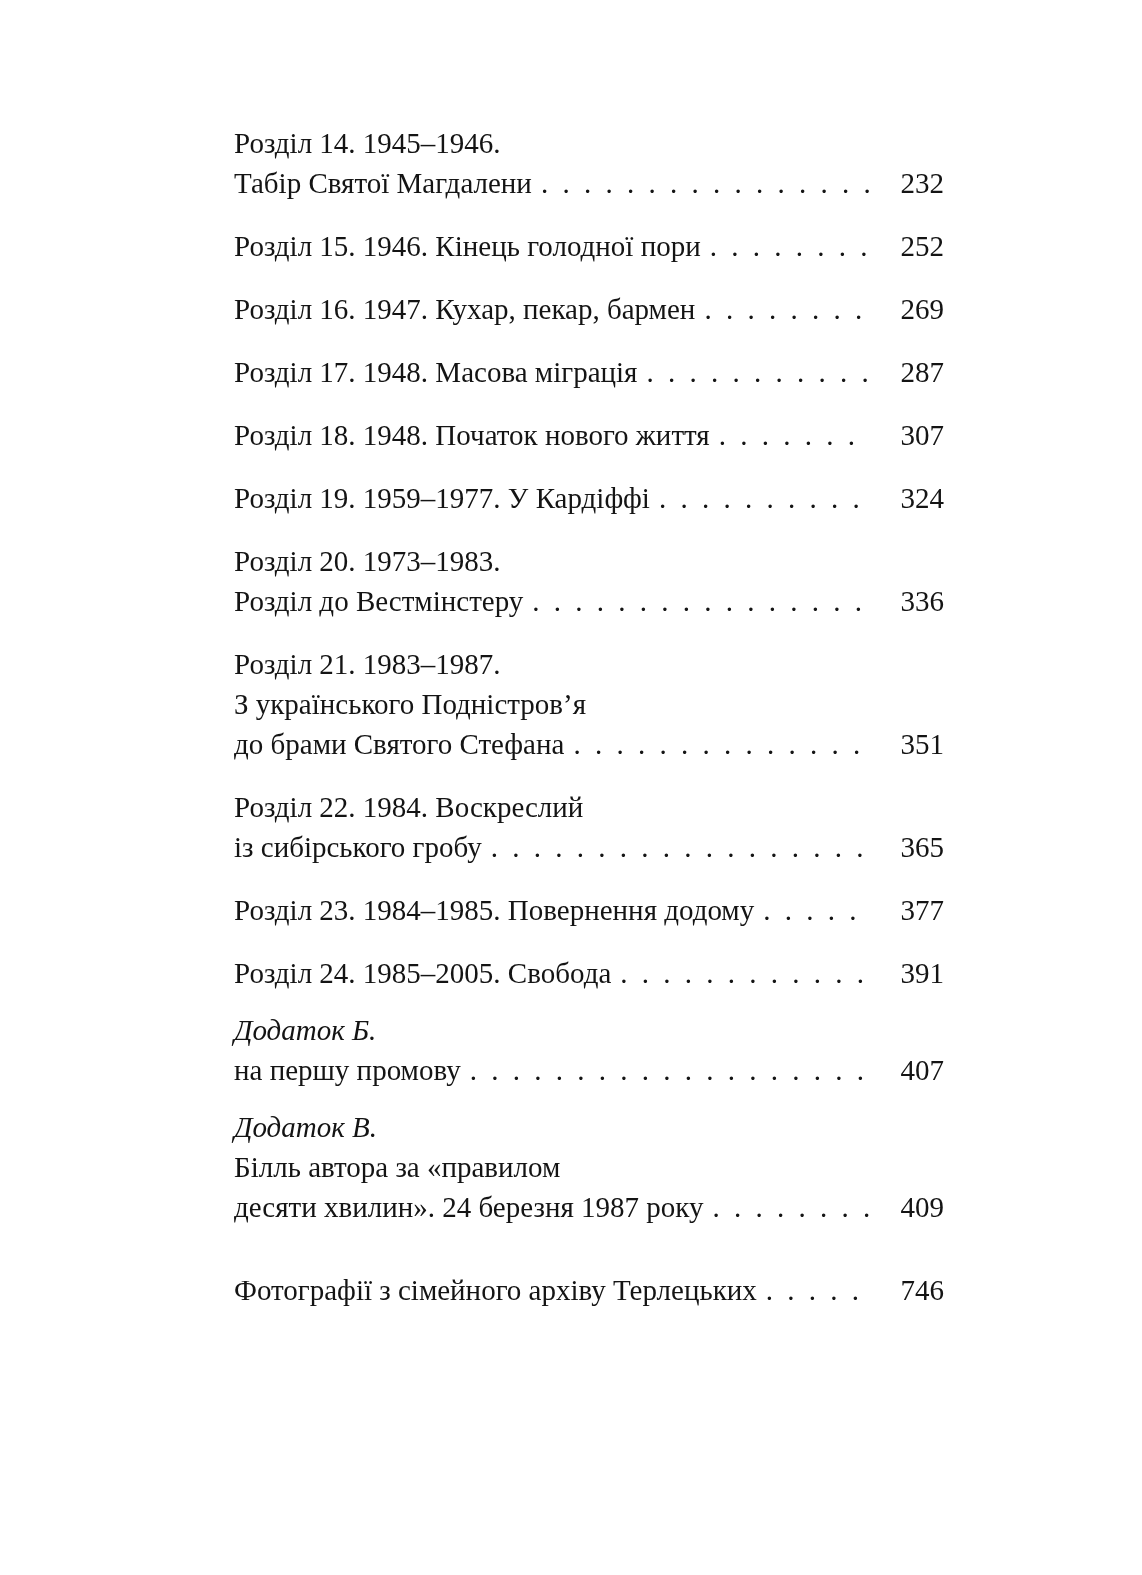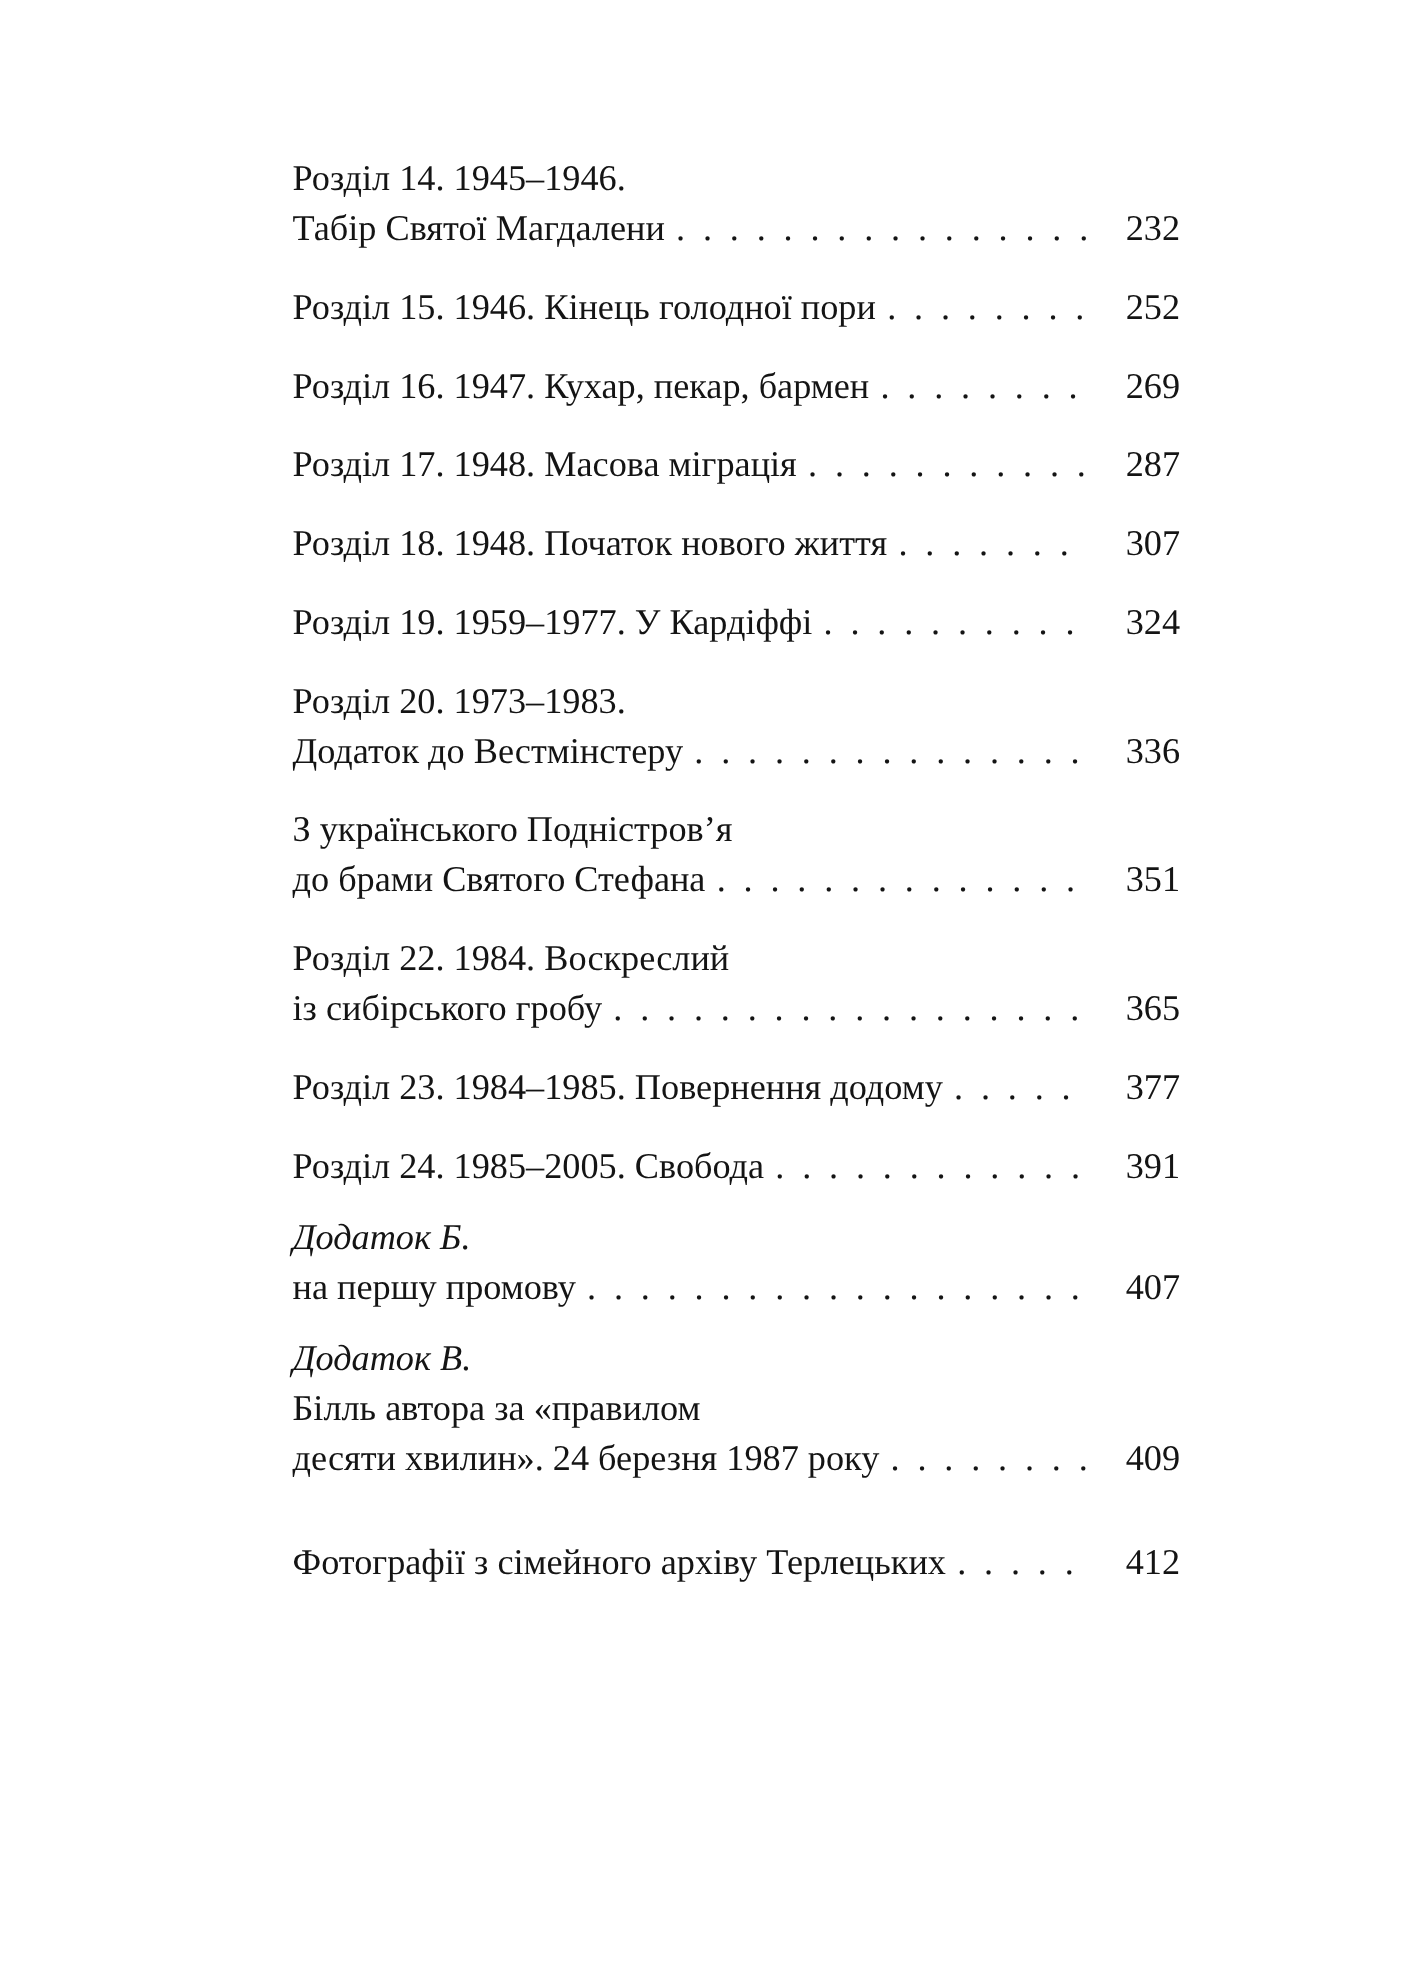--- a/index.html
+++ b/index.html
@@ -118,27 +118,30 @@
           <span class="line-text">Розділ 19. 1959–1977. У Кардіффі</span>
           <span class="leader"></span>
           <span class="pagenum">324</span>
         </div>
       </div>
       <div class="entry chapter">
         <div class="line">
           <span class="line-text">Розділ 20. 1973–1983.</span>
         </div>
         <div class="line">
-          <span class="line-text">Додаток до Вестмінстеру</span>
+          <span class="line-text">Розділ до Вестмінстеру</span>
           <span class="leader"></span>
           <span class="pagenum">336</span>
         </div>
       </div>
       <div class="entry chapter">
         <div class="line">
+          <span class="line-text">Розділ 21. 1983–1987.</span>
+        </div>
+        <div class="line">
           <span class="line-text">З українського Подністров’я</span>
         </div>
         <div class="line">
           <span class="line-text">до брами Святого Стефана</span>
           <span class="leader"></span>
           <span class="pagenum">351</span>
         </div>
       </div>
       <div class="entry chapter">
         <div class="line">
@@ -184,17 +187,17 @@
         <div class="line">
           <span class="line-text">десяти хвилин». 24 березня 1987 року</span>
           <span class="leader"></span>
           <span class="pagenum">409</span>
         </div>
       </div>
       <div class="entry photos">
         <div class="line">
           <span class="line-text">Фотографії з сімейного архіву Терлецьких</span>
           <span class="leader"></span>
-          <span class="pagenum">412</span>
+          <span class="pagenum">746</span>
         </div>
       </div>
     </div>
 </div>
 
 </body></html>

